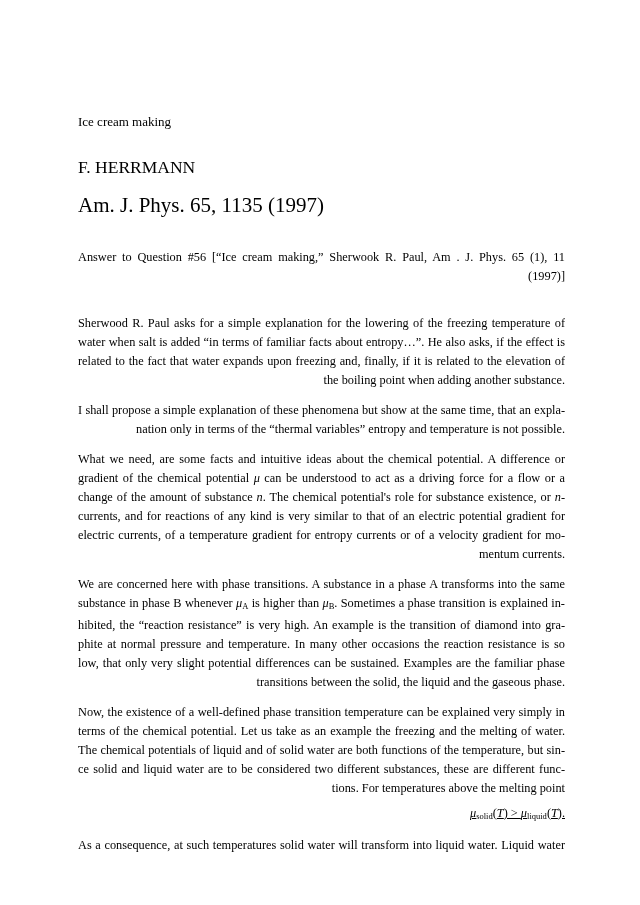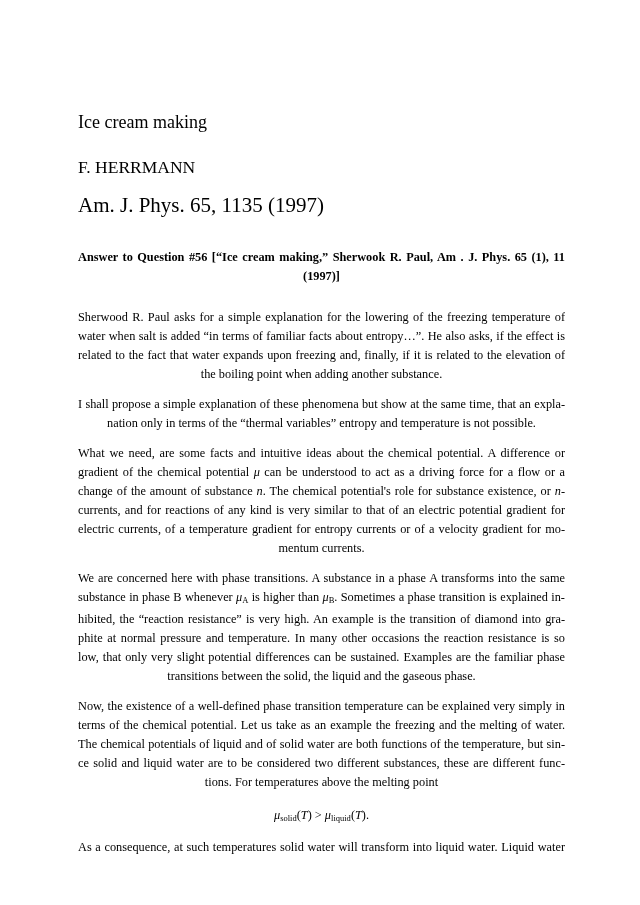--- a/index.html
+++ b/index.html
@@ -16,21 +16,21 @@
     font-family: "Liberation Serif", "DejaVu Serif", serif;
     overflow: hidden;
   }
   .content {
     position: absolute;
     left: 78px;
     top: 110px;
     width: 487px;
   }
   .title {
-    font-size: 18px;
+    font-size: 13px;
     line-height: 24px;
     white-space: nowrap;
     font-family: Liberation Serif, serif;
   }
   .author {
     font-size: 17.5px;
     line-height: 24px;
     margin-top: 21px;
     white-space: nowrap;
   }
@@ -38,35 +38,36 @@
     font-size: 21px;
     line-height: 24px;
     margin-top: 14px;
     white-space: nowrap;
   }
   .doc-body {
     font-size: 12.3px;
   }
   .heading {
     margin-top: 31px;
-    margin-bottom: 22px;
-    font-weight: bold;
+    margin-bottom: 28px;
+    font-weight: normal;
   }
   .para {
     margin-top: 11px;
   }
   .equation {
-    margin-top: 14px;
+    margin-top: 6px;
     margin-bottom: 2px;
+    text-decoration: underline;
   }
   .line {
     line-height: 19px;
     white-space: nowrap;
     overflow: hidden;
-    text-align: center;
+    text-align: right;
   }
   .line.just {
     text-align: justify;
     text-align-last: justify;
   }
   .it {
     font-style: italic;
   }
   .sub {
     font-size: 8.5px;

